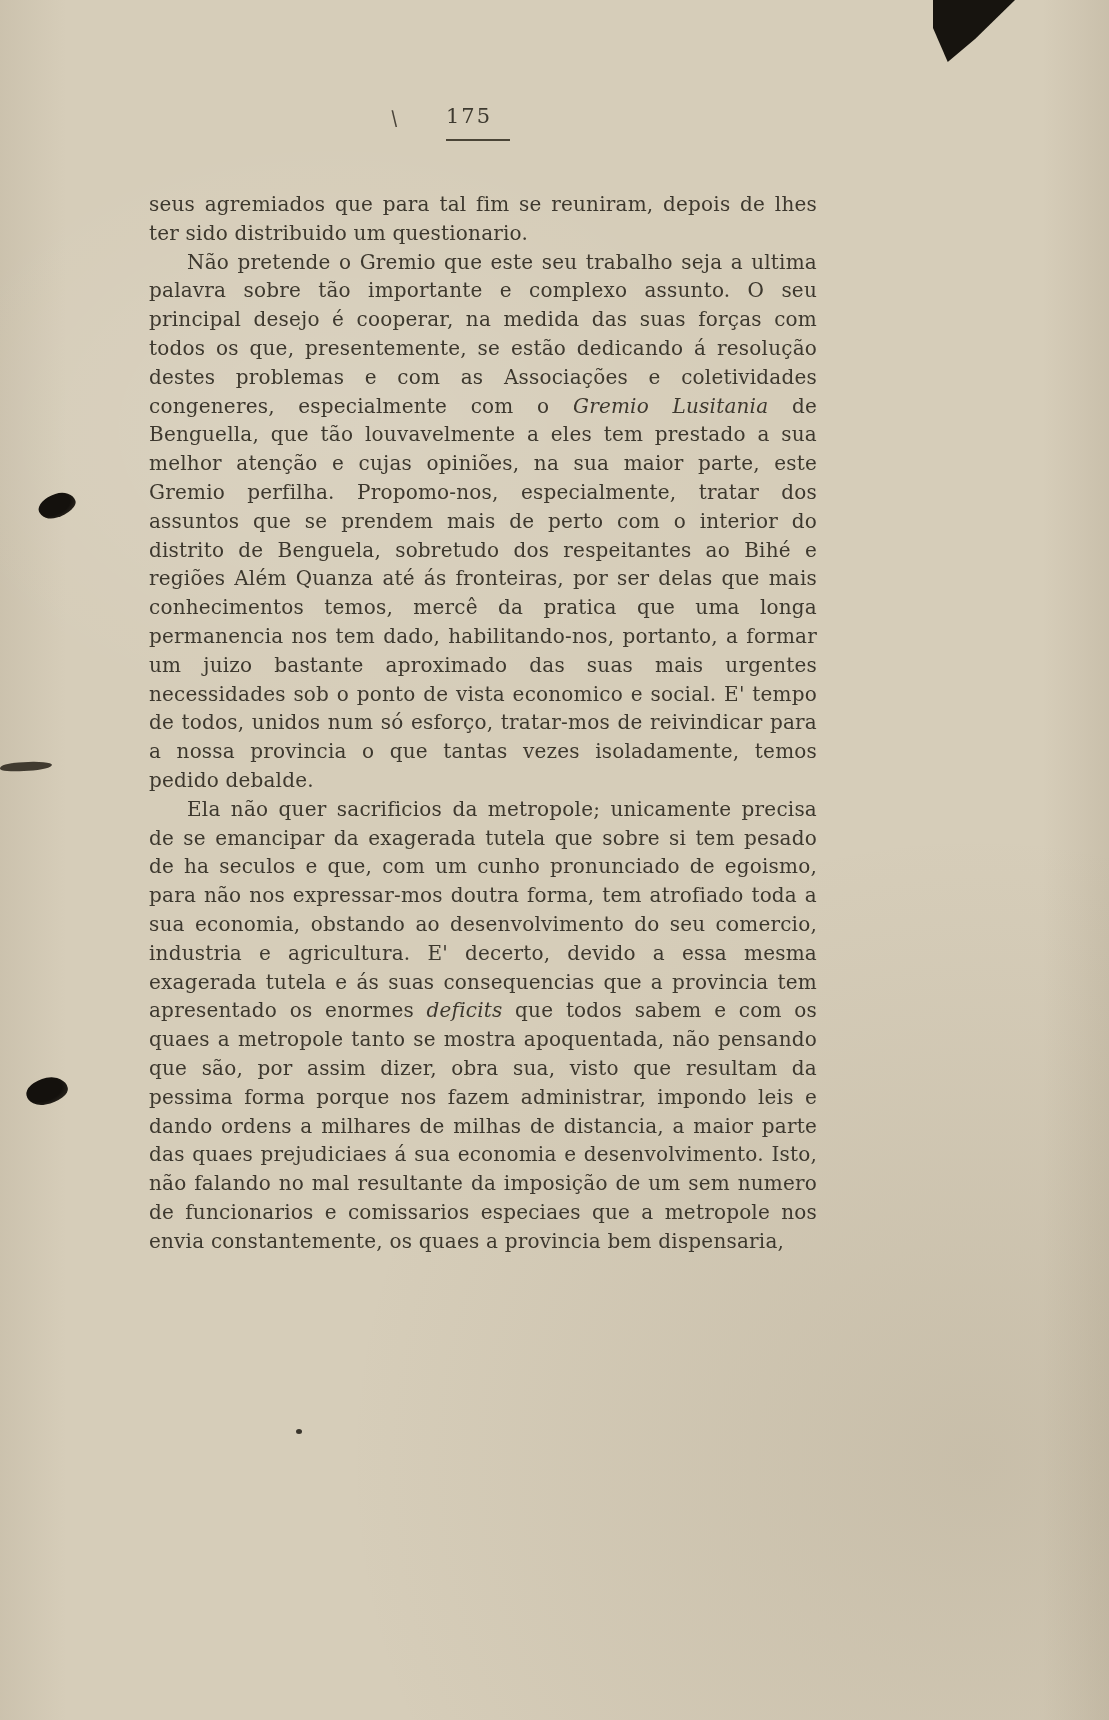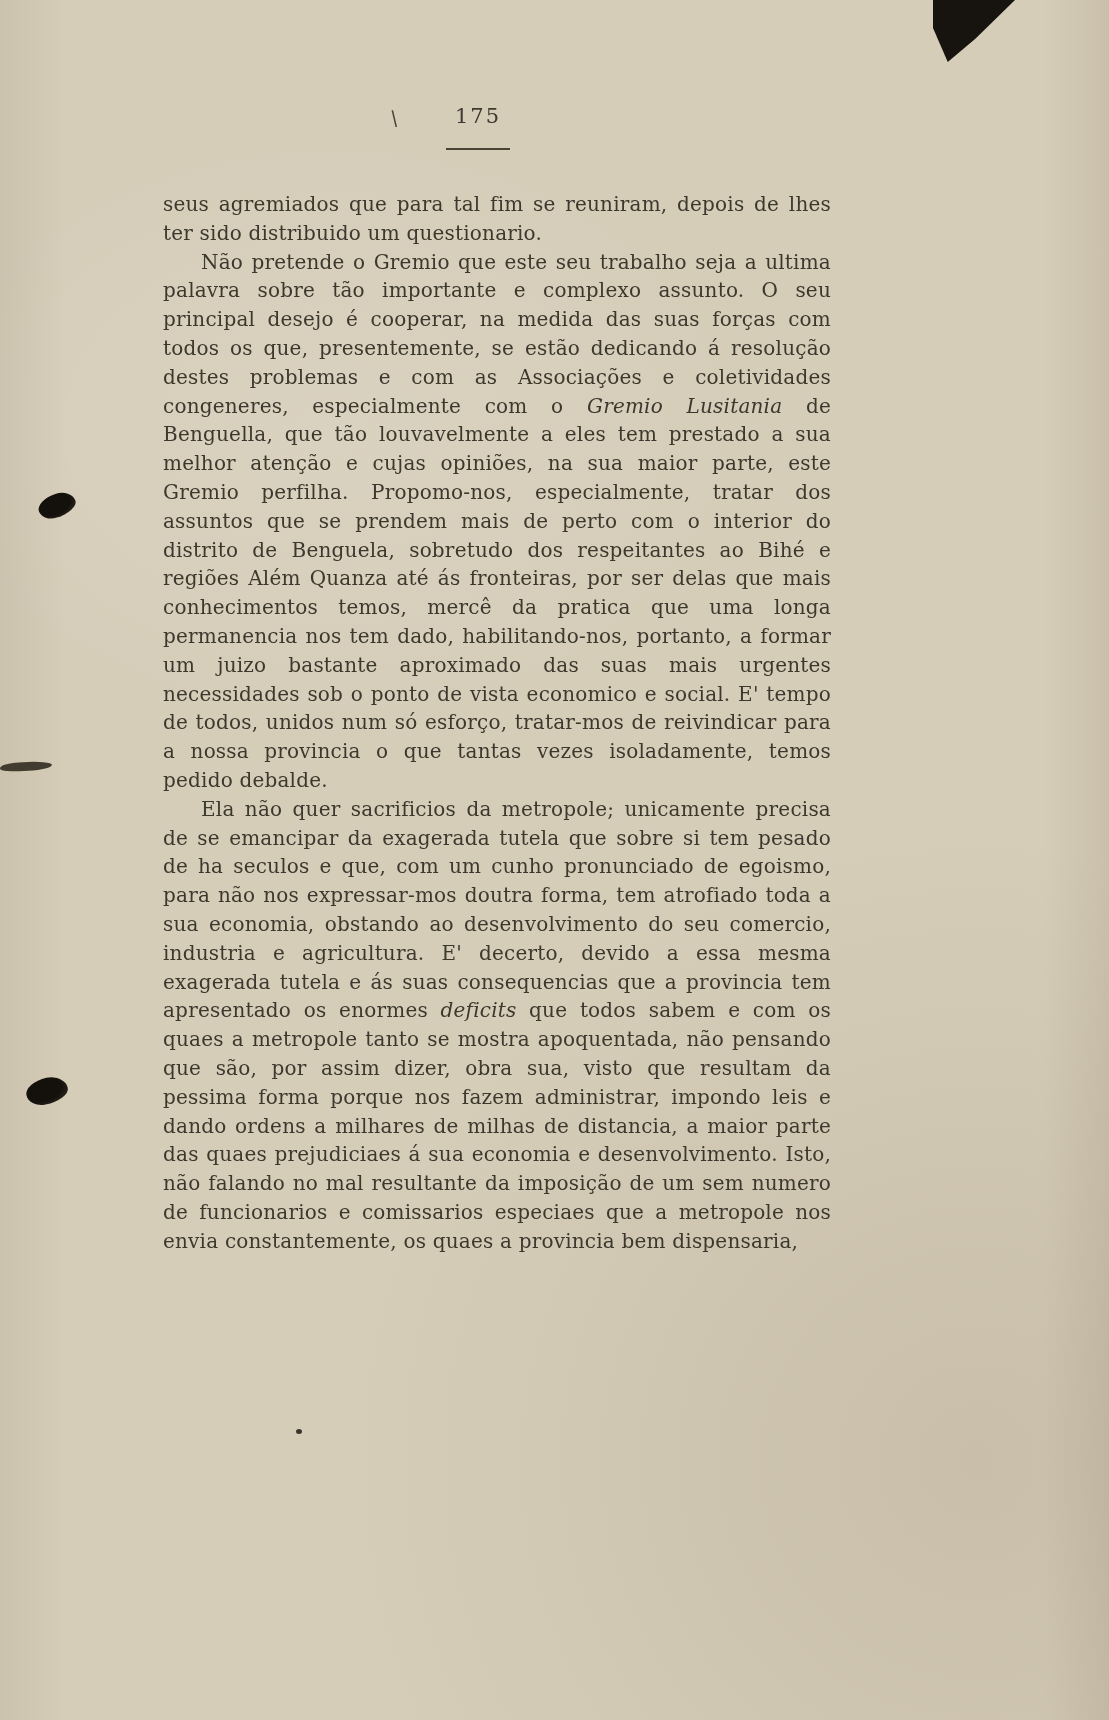--- a/index.html
+++ b/index.html
@@ -18,25 +18,24 @@
       #d6cdb9;
     font-family: "DejaVu Serif", "Liberation Serif", serif;
     color: #3d382e;
   }
 
   .page-number-wrap {
     position: absolute;
     top: 104px;
     left: 446px;
     width: 64px;
-    text-align: center;
     font-size: 21px;
     letter-spacing: 2px;
     color: #3e3a30;
-    padding-bottom: 20px;
+    padding-bottom: 11px;
     border-bottom: 2px solid #4a4436;
   }
 
   .stray-slash {
     position: absolute;
     top: 106px;
     left: 391px;
     font-size: 20px;
     color: #4a443a;
     transform: rotate(4deg);
@@ -44,21 +43,20 @@
 
   .text-block {
     position: absolute;
     top: 190px;
     left: 149px;
     width: 668px;
     font-size: 20px;
     line-height: 28.8px;
     text-align: justify;
     letter-spacing: 0.2px;
-    margin-left: 14px;
   }
   .text-block p {
     margin: 0;
   }
   .text-block p.indent {
     text-indent: 38px;
   }
   .text-block i {
   }
 

